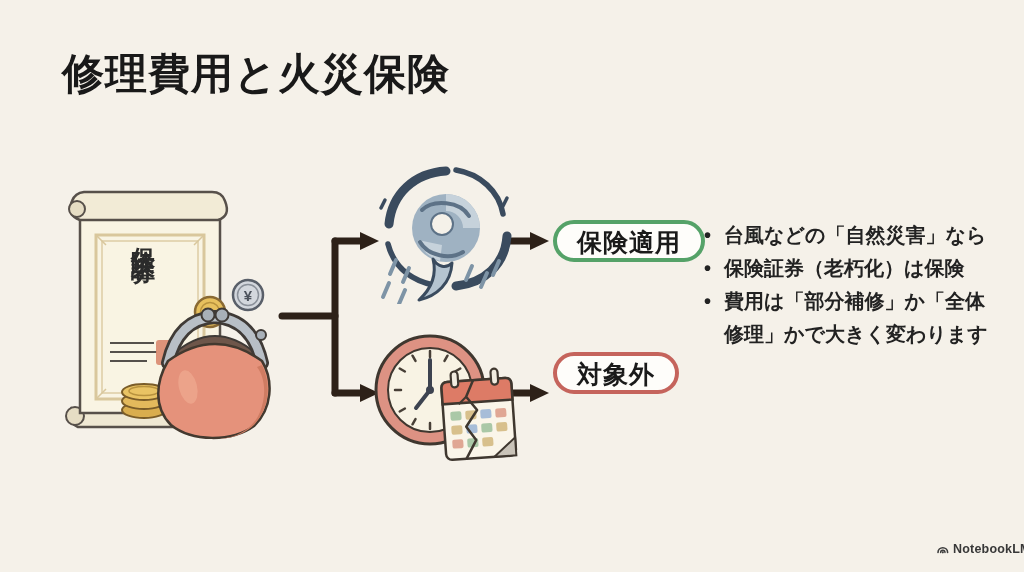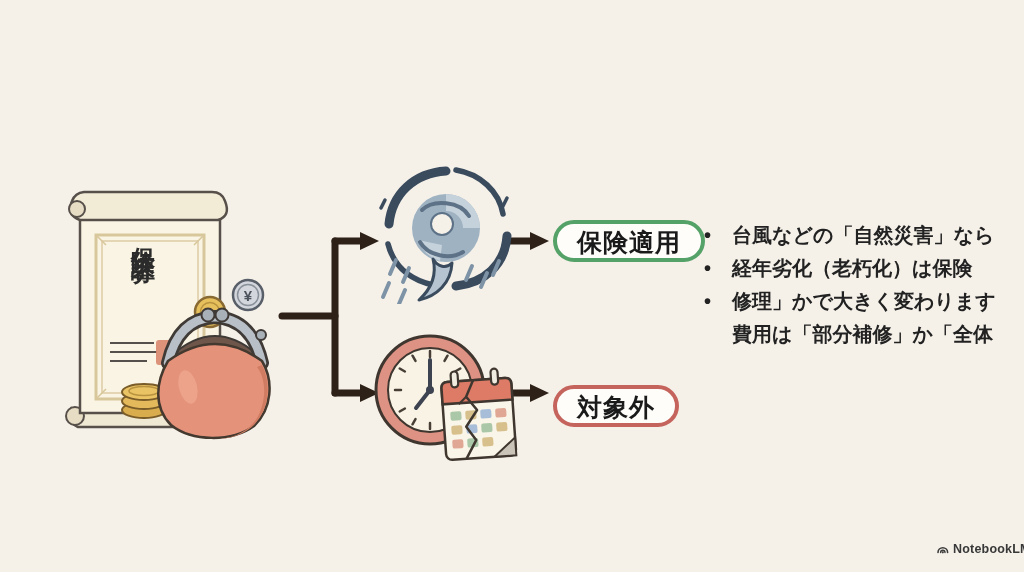--- a/index.html
+++ b/index.html
@@ -8,34 +8,35 @@
   .title{position:absolute;left:62px;top:46px;font-size:42px;font-weight:900;color:#191919;letter-spacing:1px;}
   .illus{position:absolute;left:58px;top:185px;width:220px;height:270px;}
   .cert-label{position:absolute;left:131px;top:228px;height:112px;writing-mode:vertical-rl;text-orientation:upright;
     font-size:24px;font-weight:800;color:#2b2b2b;letter-spacing:4px;line-height:1;}
   .connectors{position:absolute;left:275px;top:212px;width:290px;height:200px;}
   .icon-typhoon{position:absolute;left:376px;top:164px;width:140px;height:140px;}
   .icon-aging{position:absolute;left:372px;top:328px;width:150px;height:142px;}
   .pill{position:absolute;height:42px;line-height:36px;padding:0 20px;background:#fefdfa;border-radius:24px;
     font-size:25px;font-weight:800;color:#1a1a1a;white-space:nowrap;letter-spacing:1px;}
   .pill-apply{left:553px;top:220px;border:4px solid #55a268;}
-  .pill-excluded{left:553px;top:385px;border:4px solid #c5645c;}
+  .pill-excluded{left:553px;top:352px;border:4px solid #c5645c;}
   .notes{position:absolute;left:704px;top:219px;width:300px;}
   .bullet{display:flex;align-items:flex-start;}
   .bullet .marker{width:20px;font-size:20px;font-weight:700;color:#222;line-height:33px;}
-  .bullet .lines{flex:1;margin-left:8px;}
+  .bullet .lines{flex:1;}
   .bullet .line{font-size:20px;font-weight:600;color:#222;line-height:33px;white-space:nowrap;}
   .watermark{position:absolute;left:936px;top:542px;display:flex;align-items:center;gap:4px;color:#383838;}
   .watermark .brand{font-size:12.5px;font-weight:600;color:#383838;letter-spacing:0.2px;}
 </style>
 </head>
 <body>
 
 <div class="canvas">
 
+  <div class="title">修理費用と火災保険</div>
 
   <svg class="illus" viewBox="0 0 220 270">
 
     <path d="M14,222 q-8,14 6,20 h142 q12,-3 7,-18" fill="#efe8d3" stroke="#57504a" stroke-width="2.5"></path>
     <circle cx="17" cy="231" r="9" fill="#e6ddc4" stroke="#57504a" stroke-width="2"></circle>
 
     <rect x="22" y="28" width="140" height="200" fill="#f9f4e3" stroke="#57504a" stroke-width="2.5"></rect>
 
     <path d="M14,16 q-6,14 8,19 h138 q13,-4 7,-19 q-3,-9 -13,-9 h-128 q-9,1 -12,9 z" fill="#f2ebd6" stroke="#57504a" stroke-width="2.5"></path>
     <circle cx="19" cy="24" r="8" fill="#e6ddc4" stroke="#57504a" stroke-width="2"></circle>
@@ -180,28 +181,28 @@
   <div class="notes">
     <div class="bullet">
       <div class="marker">•</div>
       <div class="lines">
         <div class="line">台風などの「自然災害」なら</div>
       </div>
     </div>
     <div class="bullet">
       <div class="marker">•</div>
       <div class="lines">
-        <div class="line">経年劣化（老朽化）は保険</div>
+        <div class="line">保険証券（老朽化）は保険</div>
       </div>
     </div>
     <div class="bullet">
       <div class="marker">•</div>
       <div class="lines">
+        <div class="line">費用は「部分補修」か「全体</div>
         <div class="line">修理」かで大きく変わります</div>
-        <div class="line">費用は「部分補修」か「全体</div>
       </div>
     </div>
   </div>
 
   <div class="watermark">
     <svg width="13" height="13" viewBox="0 0 13 13">
       <path d="M2,9.5 A4.8,4.8 0 1 1 11.6,9.5" stroke="#3d3d3d" stroke-width="1.6" fill="none" stroke-linecap="round"></path>
       <path d="M4.6,9.5 A2.2,2.2 0 1 1 9,9.5" stroke="#3d3d3d" stroke-width="1.4" fill="none" stroke-linecap="round"></path>
       <circle cx="6.8" cy="9.3" r="1.1" fill="#3d3d3d"></circle>
     </svg>

